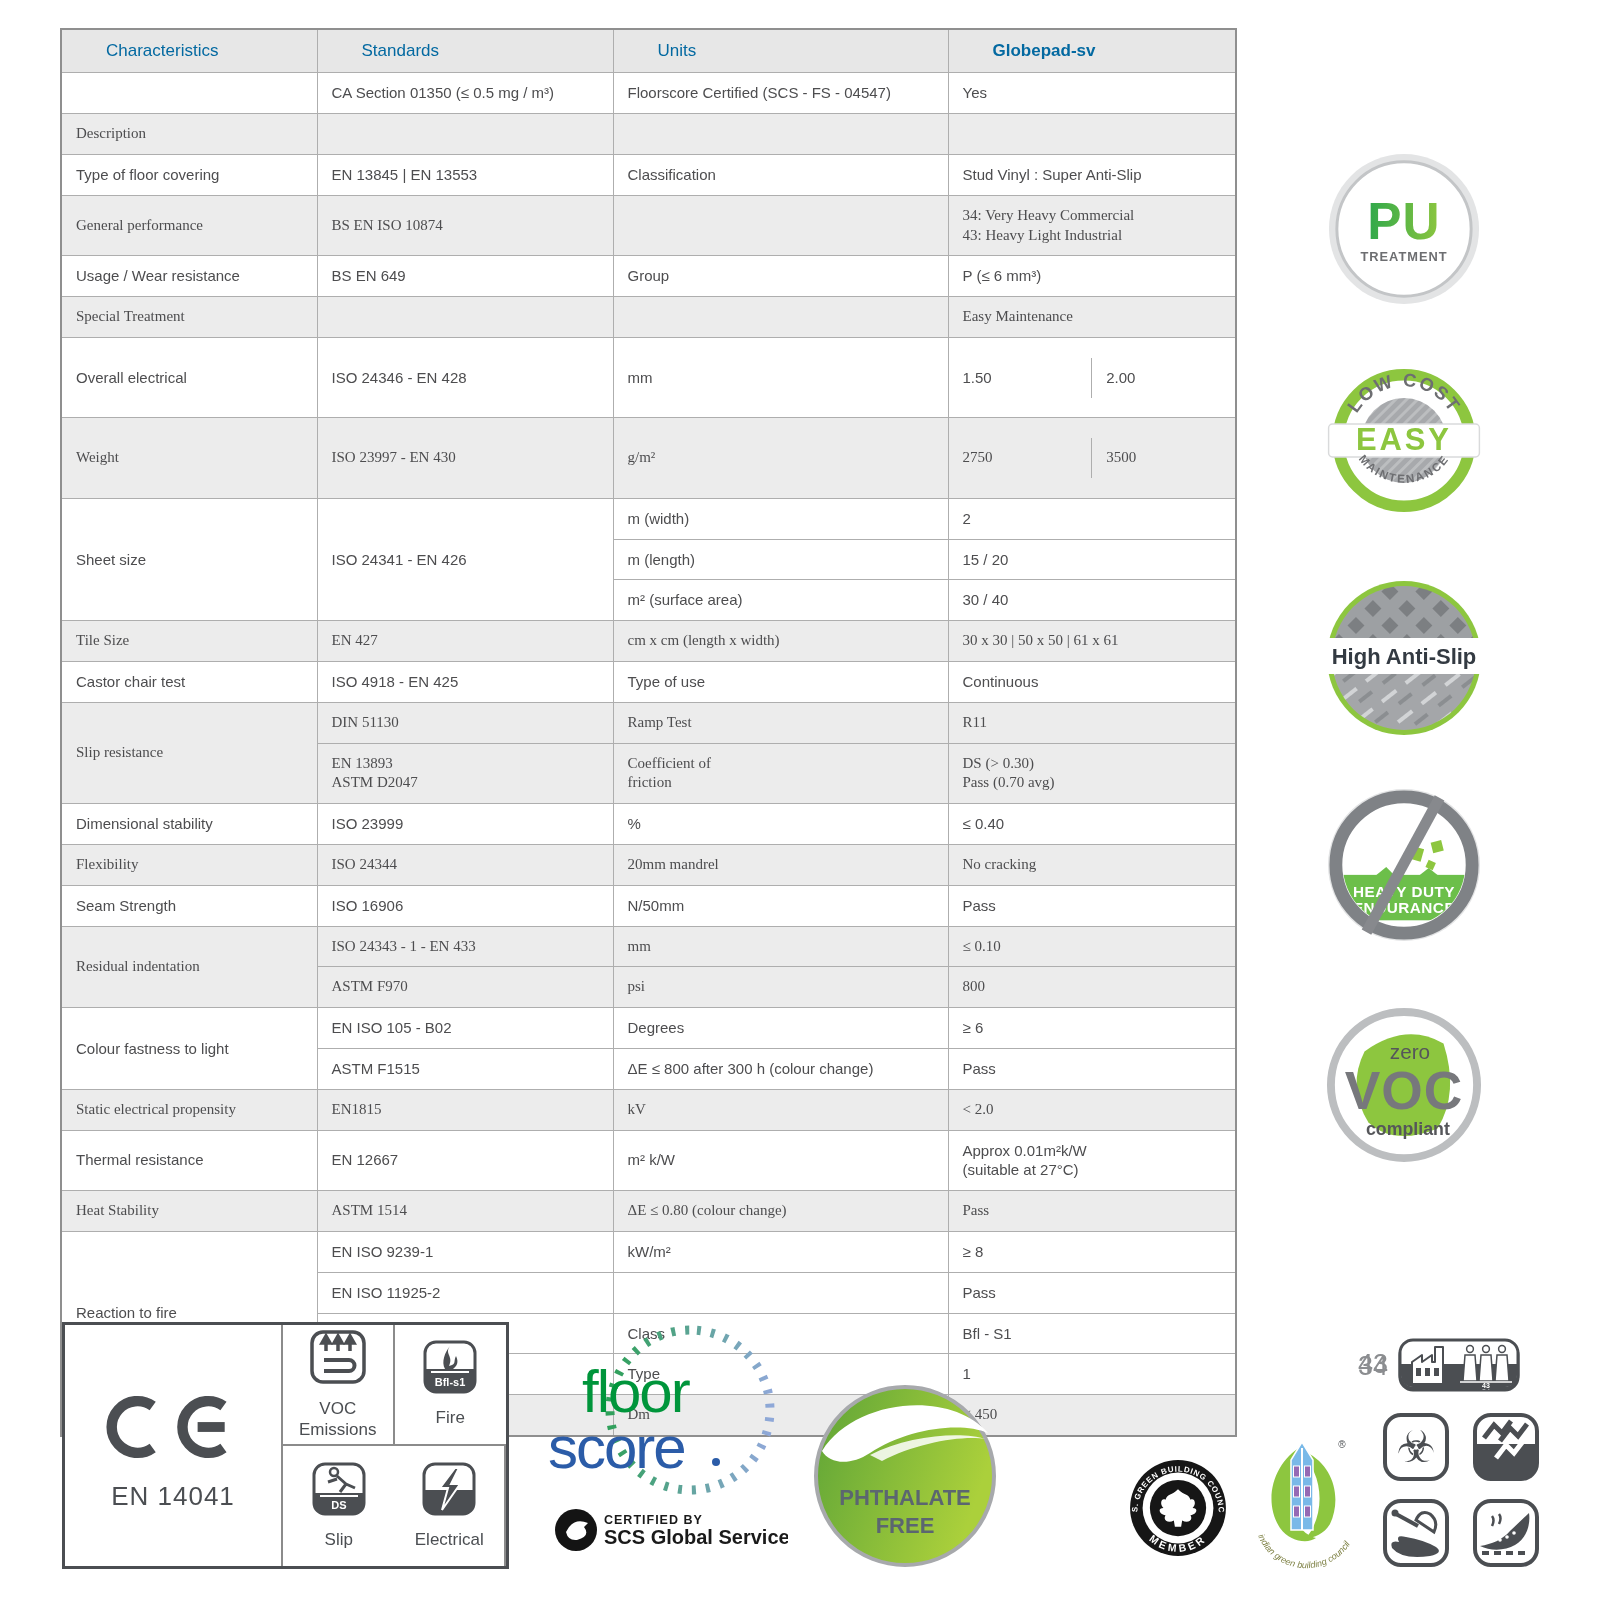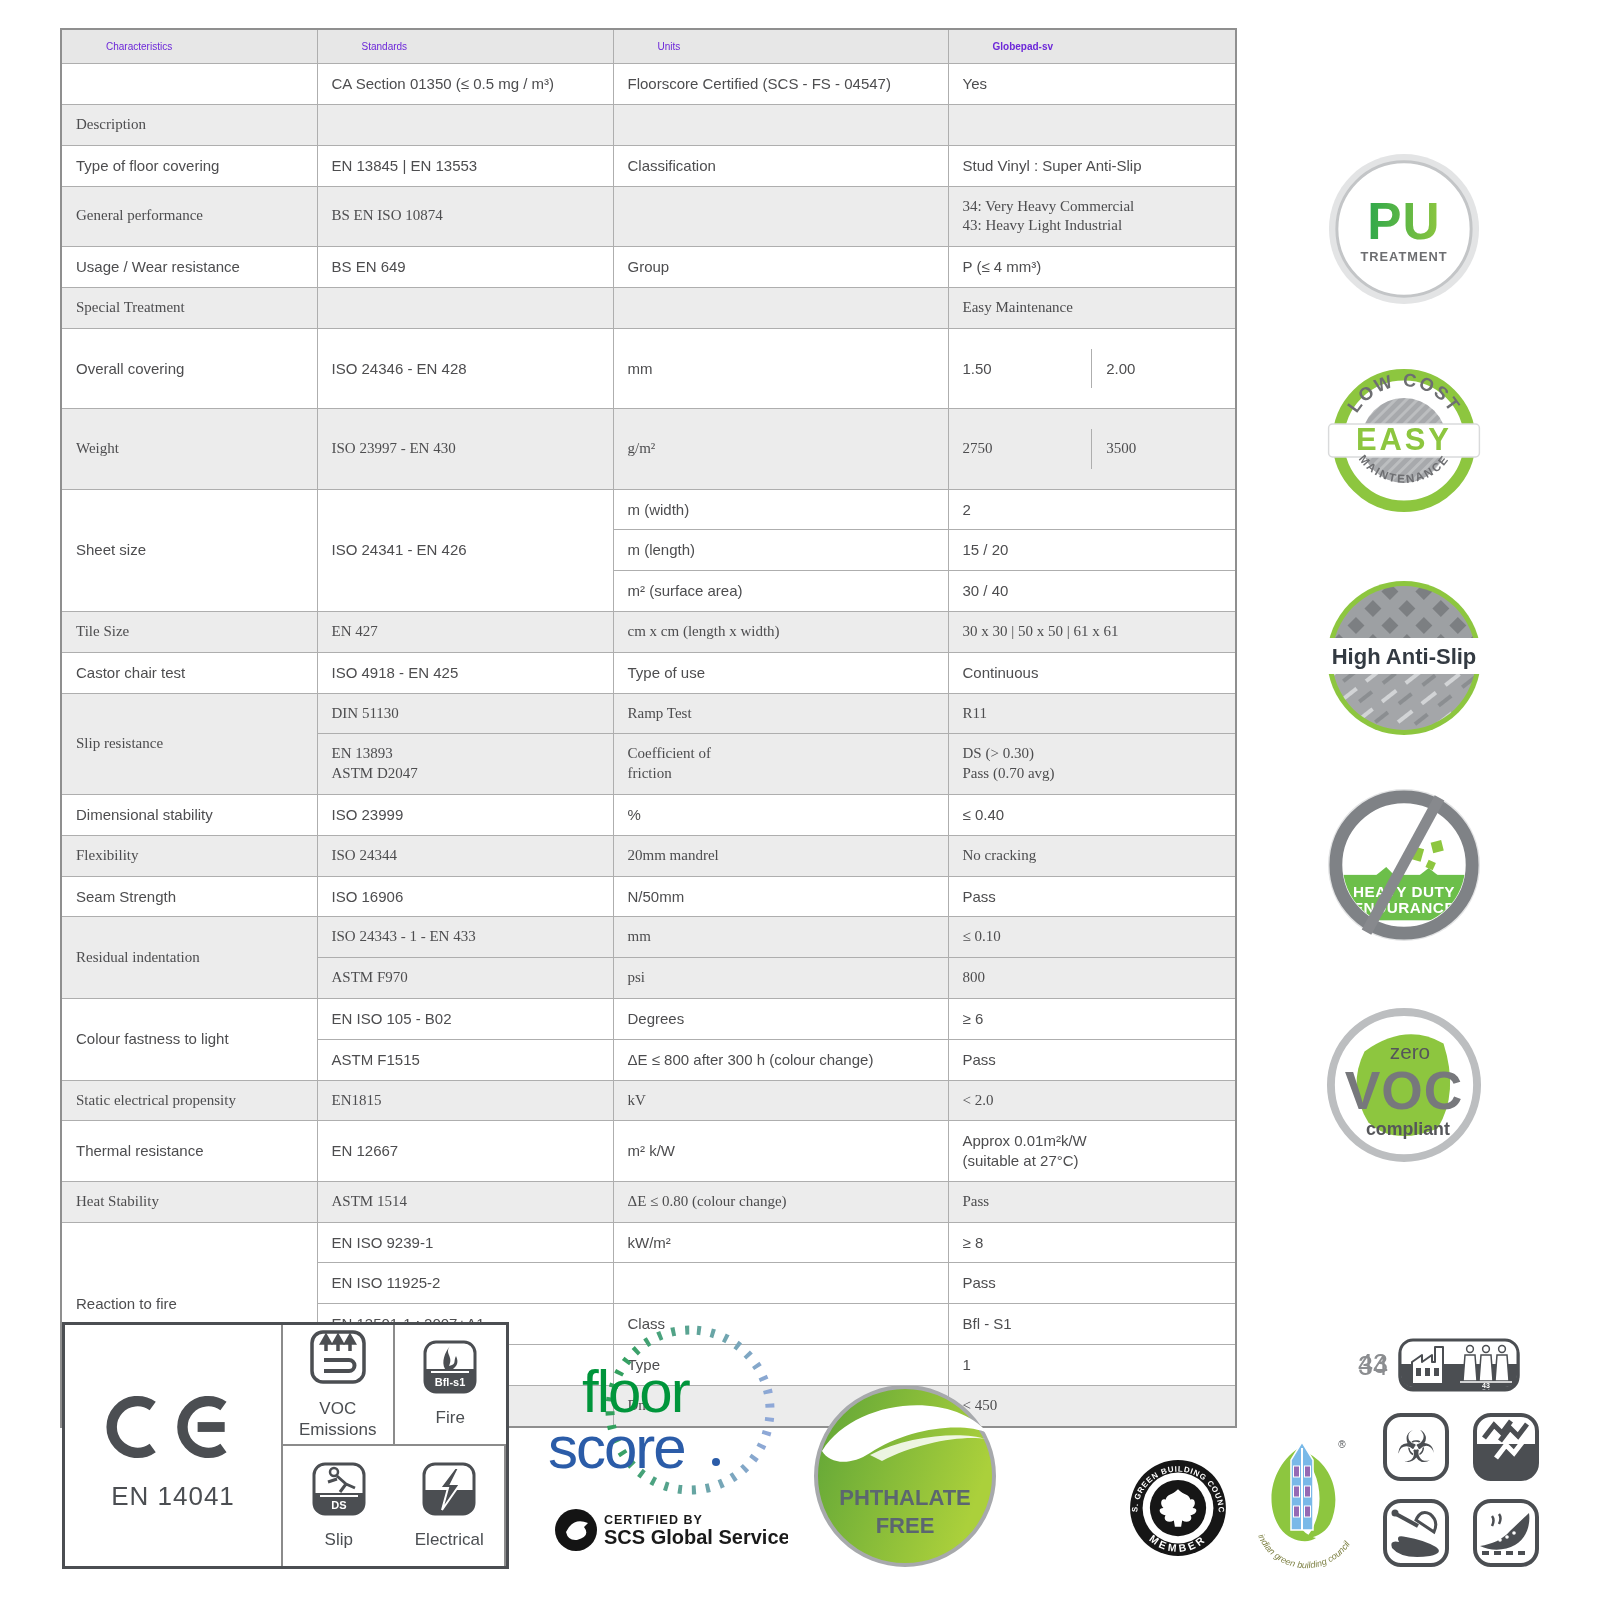--- a/index.html
+++ b/index.html
@@ -4,21 +4,21 @@
 <style>
   html,body{margin:0;padding:0;background:#ffffff;width:1600px;height:1600px;overflow:hidden;
     font-family:"Liberation Sans",sans-serif;color:#4d4d4f;}
   .abs{position:absolute;}
   .page{position:relative;width:1600px;height:1600px;background:#fff;}
 
   
   table.spec{border-collapse:collapse;table-layout:fixed;width:1175px;background:#fff;border:2px solid #8f8f8f;}
   .spec th,.spec td{border:1px solid #aeaeae;padding:10px 14px;font-size:15px;line-height:1.32;
     vertical-align:middle;text-align:left;font-weight:400;color:#4d4d4f;white-space:pre-line;}
-  .spec tr.hdr th{background:#e7e7e7;color:#6d28d9;font-size:10px;padding-left:44px;}
+  .spec tr.hdr th{background:#e7e7e7;color:#0369a1;font-size:17px;padding-left:44px;}
   .spec th.ctr{font-weight:bold;}
   .spec tr.sh td{background:#ececec;font-family:Liberation Serif, serif;}
   .spec td.split{padding:0;}
   .halves{display:flex;align-items:stretch;}
   .half{flex:1;padding:10px 14px;}
   .half + .half{border-left:1px solid #aeaeae;}
 
   
   .badge{width:158px;height:158px;}
 
@@ -86,30 +86,30 @@
       <td>General performance</td>
       <td>BS EN ISO 10874</td>
       <td></td>
       <td>34: Very Heavy Commercial
 43: Heavy Light Industrial</td>
     </tr>
     <tr>
       <td>Usage / Wear resistance</td>
       <td>BS EN 649</td>
       <td>Group</td>
-      <td>P (≤ 4 mm³)</td>
+      <td>P (≤ 6 mm³)</td>
     </tr>
     <tr class="sh">
       <td>Special Treatment</td>
       <td></td>
       <td></td>
       <td>Easy Maintenance</td>
     </tr>
     <tr>
-      <td>Overall covering</td>
+      <td>Overall electrical</td>
       <td>ISO 24346 - EN 428</td>
       <td>mm</td>
       <td class="split">
         <div class="halves">
           <div class="half">1.50</div>
           <div class="half">2.00</div>
         </div>
       </td>
     </tr>
     <tr class="sh">

